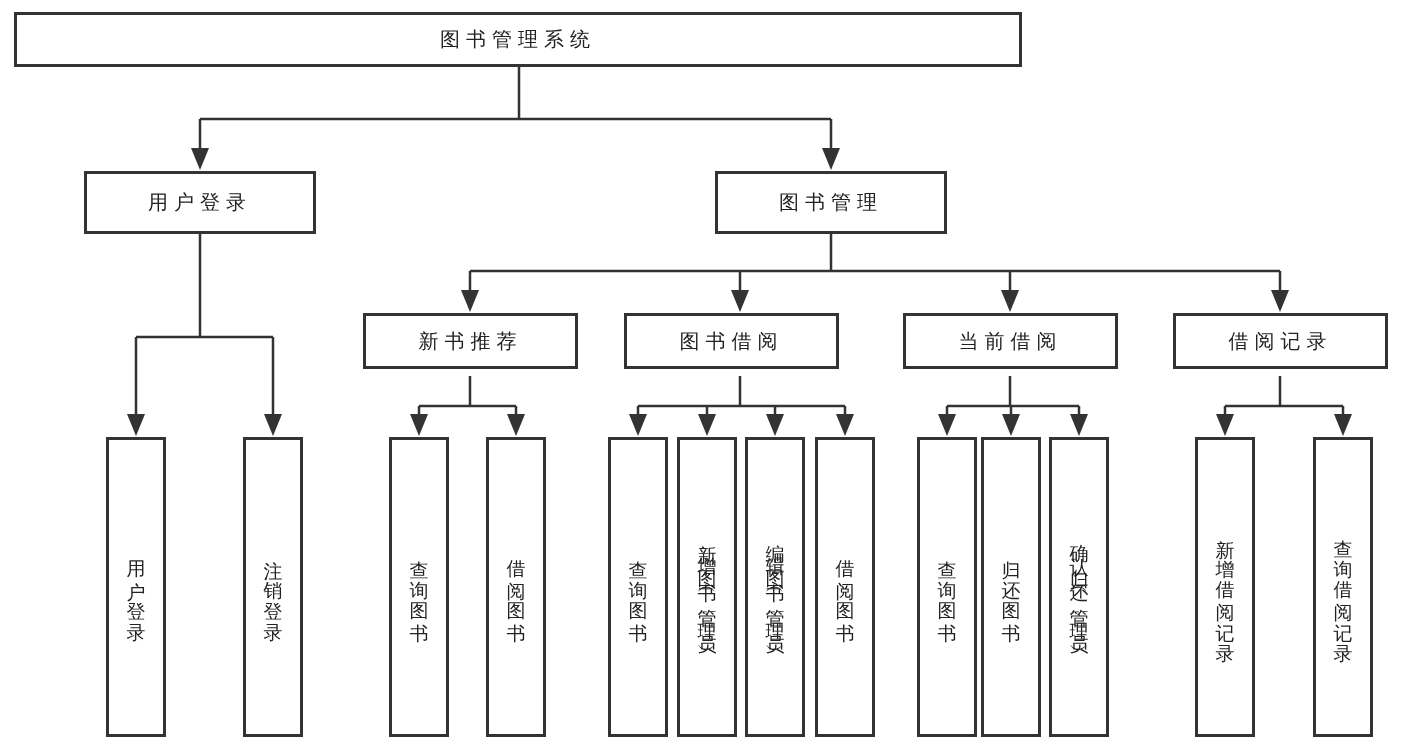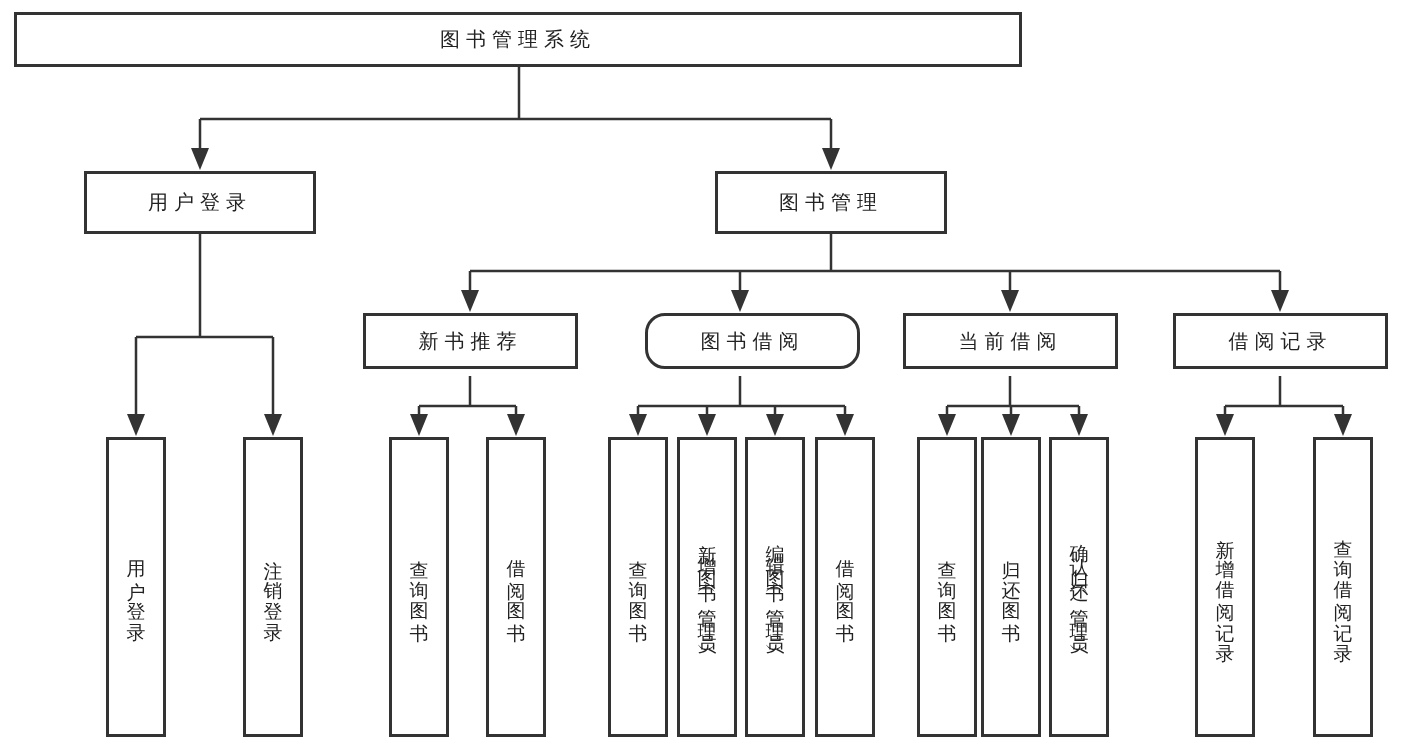--- a/index.html
+++ b/index.html
@@ -31,21 +31,21 @@
     letter-spacing: 6px;
     white-space: nowrap;
     color: #222222;
   }
   .root-box   { left: 14px;  top: 12px;  width: 1008px; height: 55px; }
   .lvl2       { top: 171px; width: 232px; height: 63px; }
   .lvl2-user  { left: 84px; }
   .lvl2-book  { left: 715px; justify-content: center; }
   .lvl3       { top: 313px; width: 215px; height: 56px; }
   .lvl3-g0 { left: 363px; }
-  .lvl3-g1 { left: 645px; border-radius: 20px; }
+  .lvl3-g1 { left: 624px; }
   .lvl3-g2 { left: 903px; }
   .lvl3-g3 { left: 1173px; text-align: center; }
   .vnode {
     position: absolute;
     top: 437px;
     width: 60px;
     height: 300px;
     box-sizing: border-box;
     background: #ffffff;
     border: 3px solid #333333;

